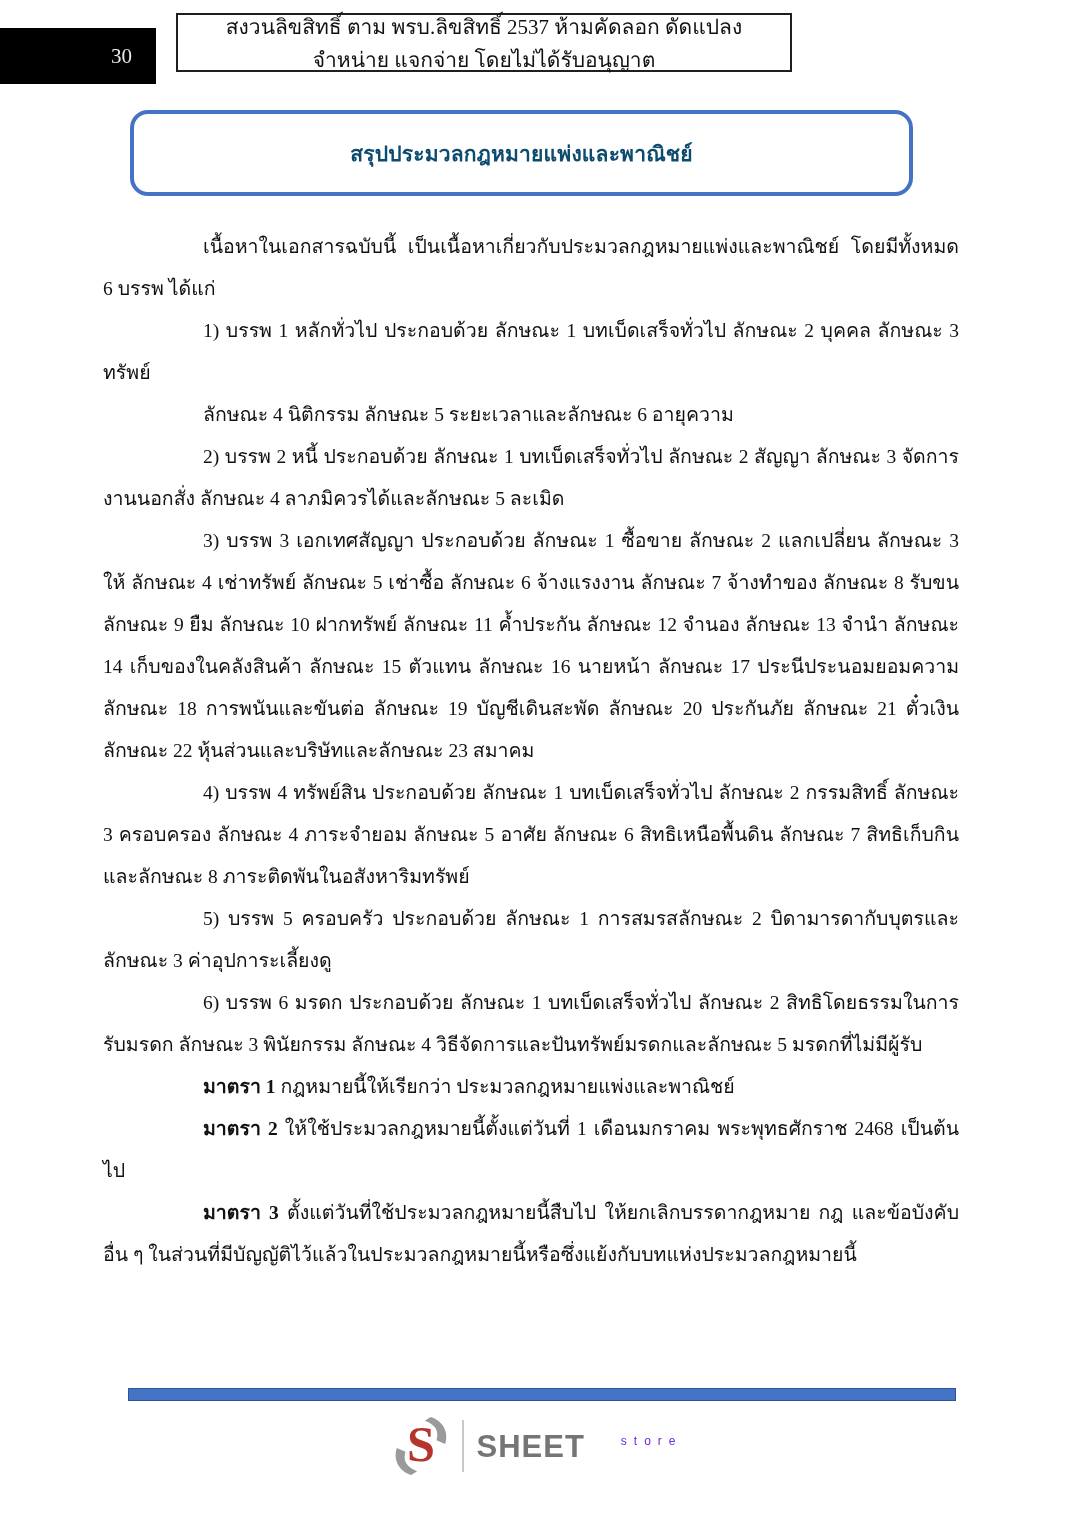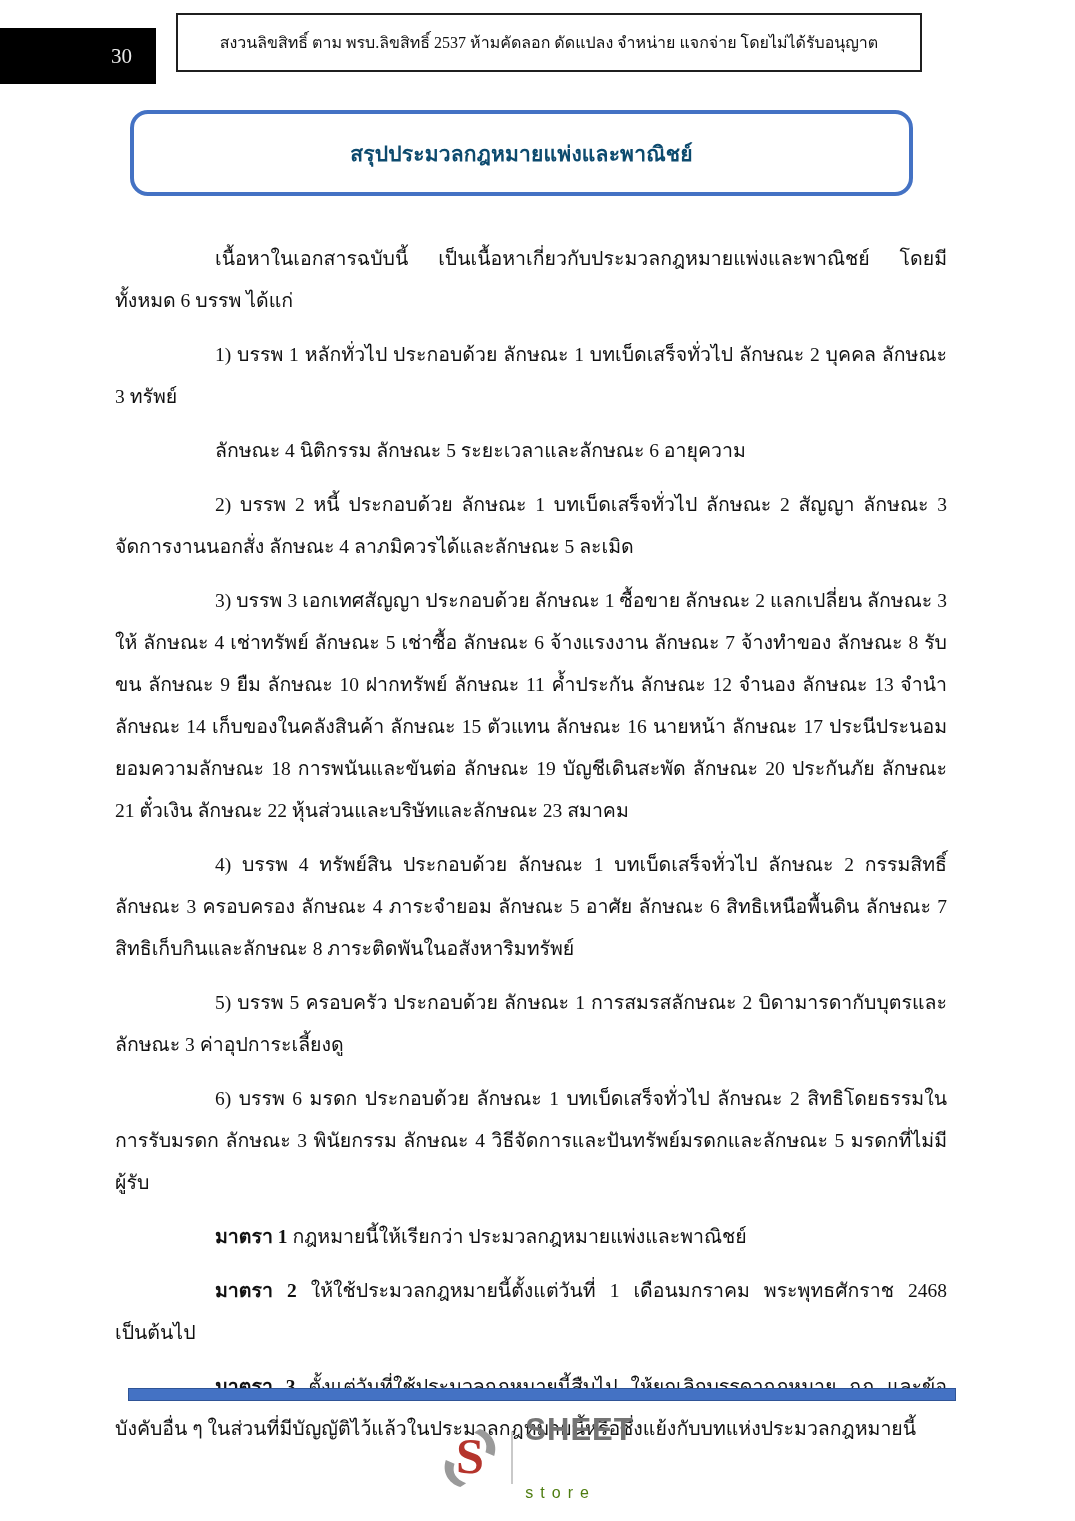--- a/index.html
+++ b/index.html
@@ -20,25 +20,25 @@
     background:#000000;
     color:#e9e9e9;
     display:flex; align-items:center; justify-content:flex-end;
     padding-right:24px;
     font-size:21px;
   }
 
   
   .copyright-box {
     position:absolute; left:176px; top:13px;
-    width:746px; height:59px;
+    width:616px; height:59px;
     border:2px solid #1f1f1f;
     background:#fff;
     display:flex; align-items:center; justify-content:center;
-    font-size:16px;
+    font-size:21px;
     text-align:center;
     padding:0 10px;
   }
 
   
   .title-box {
     position:absolute; left:130px; top:110px;
     width:783px; height:86px;
     border:4px solid #4472C4;
     border-radius:18px;
@@ -50,21 +50,21 @@
     text-align:center; letter-spacing:0.2px;
   }
 
   
   .content {
     position:absolute; left:103px; top:226px;
     width:856px;
     font-size:19.5px;
     line-height:42px;
   }
-  .content p { margin:12px; text-align:justify; }
+  .content p { margin:0; text-align:justify; }
   .content p.indent { text-indent:100px; }
   .content p.center-head {
     text-align:center; font-weight:bold; text-indent:0;
   }
   .content .b { font-weight:bold; }
 
   
   .footer-bar {
     position:absolute; left:128px; top:1388px;
     width:828px; height:13px;
@@ -72,28 +72,28 @@
     border:1px solid #2f5496;
   }
   .logo-row {
     position:absolute; left:0; top:1414px;
     width:100%;
     display:flex; align-items:center; justify-content:center;
     gap:12px;
   }
   .logo-mark { width:58px; height:64px; flex:0 0 auto; }
   .logo-divider { width:2px; height:52px; background:#c9c9c9; }
-  .logo-text { display:flex; flex-direction:column; line-height:1;gap:36px; }
+  .logo-text { display:flex; flex-direction:row; line-height:1;gap:36px; }
   .brand-name {
     font-family:"Liberation Sans","DejaVu Sans",sans-serif;
     font-size:31px; font-weight:bold; color:#757575; letter-spacing:1px;
   }
   .brand-sub {
     font-family:"Liberation Sans","DejaVu Sans",sans-serif;
-    font-size:16px; color:#4d7c0f; letter-spacing:7px; margin-top:4px;
+    font-size:12px; color:#6d28d9; letter-spacing:7px; margin-top:4px;
   }
 </style>
 </head>
 <body>
 
 <div class="page">
 
   <div class="page-number-box">
     <span>30</span>
   </div>

